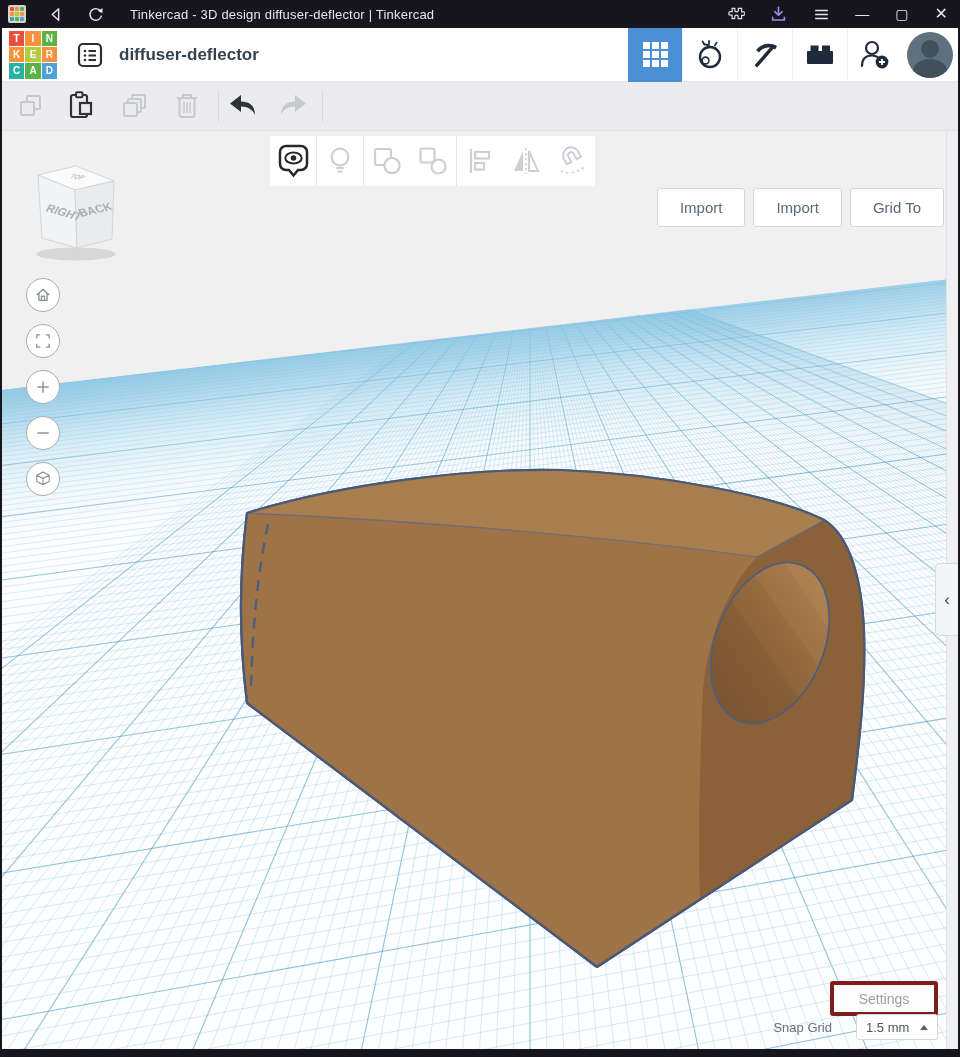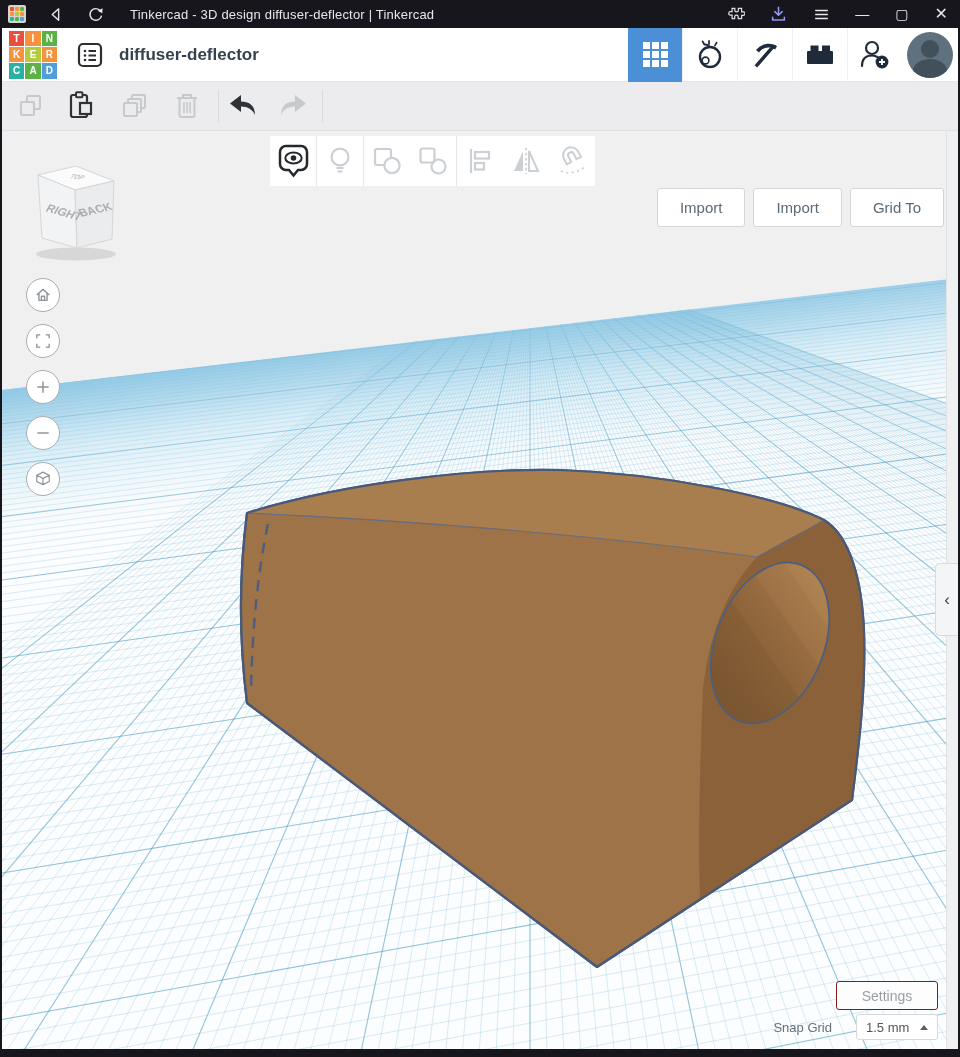--- a/index.html
+++ b/index.html
@@ -59,21 +59,21 @@
   .navbtn{width:34px;height:34px;border-radius:50%;background:#fff;border:1px solid #a8adb1;
           box-sizing:border-box;display:flex;align-items:center;justify-content:center;
           color:#8d9397;font-size:19px;}
   
   .rightstrip{position:absolute;right:0;top:0;bottom:0;width:11px;background:#eef0f2;border-left:1px solid #e0e2e4;}
   .paneltab{position:absolute;right:0;top:432px;width:22px;height:71px;background:#f4f5f6;
             border:1px solid #d8dade;border-right:none;border-radius:5px 0 0 5px;
             display:flex;align-items:center;justify-content:center;color:#44484d;font-size:17px;}
   
   .settingsbtn{position:absolute;right:20px;top:850px;width:100px;height:27px;background:#fdfdfd;
-               border:1px solid #7f1d1d;border-radius:3px;display:flex;align-items:center;justify-content:center;
+               border:4px solid #7f1d1d;border-radius:3px;display:flex;align-items:center;justify-content:center;
                font-size:14px;color:#9aa0a5;}
   .snaprow{position:absolute;right:20px;top:883px;display:flex;align-items:center;gap:24px;}
   .snaplabel{font-size:13px;color:#667078;}
   .snapdd{width:82px;height:26px;background:#fff;border:1px solid #d6d9db;border-radius:3px;
           display:flex;align-items:center;justify-content:space-between;padding:0 9px;box-sizing:border-box;
           font-size:13px;color:#4e565c;}
   .caret{width:0;height:0;border-left:4px solid transparent;border-right:4px solid transparent;
          border-bottom:5px solid #5a6167;}
 </style>
 </head>

